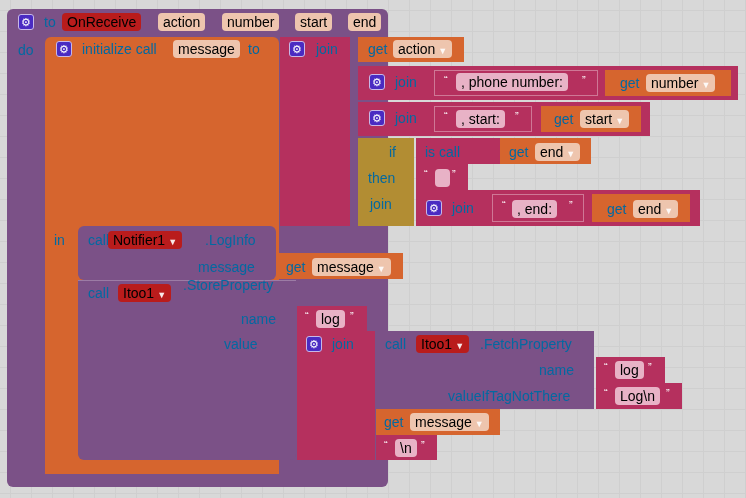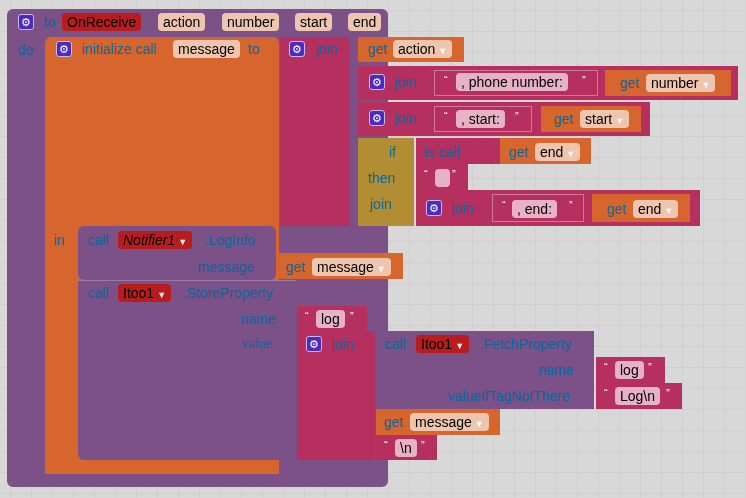--- a/index.html
+++ b/index.html
@@ -108,38 +108,38 @@
 <div class="blk crimson" style="left:492px;top:194px;width:92px;height:28px;border:1px solid rgba(255,255,255,0.35);"></div>
 <span class="q" style="left:502px;top:199px;">“</span>
 <span class="field f-crimson" style="left:512px;top:200px;">, end: </span>
 <span class="q" style="left:569px;top:199px;">”</span>
 <div class="blk orange" style="left:592px;top:194px;width:98px;height:28px;"></div>
 <span class="txt" style="left:607px;top:200px;">get</span>
 <span class="field f-orange" style="left:633px;top:200px;"><span>end</span><span class="dd">▼</span></span>
 
 <div class="blk purple outer" style="left:78px;top:226px;width:198px;height:54px;"></div>
 <span class="txt" style="left:88px;top:231px;">call</span>
-<span class="field f-purple" style="left:118px;top:231px;font-style:italic;"><span>Notifier1</span><span class="dd">▼</span></span>
+<span class="field f-purple" style="left:108px;top:231px;"><span>Notifier1</span><span class="dd">▼</span></span>
 <span class="txt" style="left:205px;top:231px;">.LogInfo</span>
 <span class="txt" style="left:198px;top:258px;">message</span>
 <div class="blk orange" style="left:279px;top:253px;width:124px;height:26px;"></div>
 <span class="txt" style="left:286px;top:258px;">get</span>
 <span class="field f-orange" style="left:312px;top:258px;"><span>message</span><span class="dd">▼</span></span>
 
 <div class="blk purple" style="left:78px;top:280px;width:218px;height:180px;border-radius:0 0 6px 6px;"></div>
 <div class="sep" style="left:78px;top:280px;width:218px;"></div>
 <span class="txt" style="left:88px;top:284px;">call</span>
 <span class="field f-purple" style="left:118px;top:284px;"><span>Itoo1</span><span class="dd">▼</span></span>
-<span class="txt" style="left:183px;top:284px;">.StoreProperty</span>
+<span class="txt" style="left:183px;top:276px;">.StoreProperty</span>
 <span class="txt" style="left:241px;top:310px;">name</span>
 <div class="blk crimson" style="left:297px;top:306px;width:70px;height:26px;"></div>
 <span class="q" style="left:305px;top:310px;">“</span>
 <span class="field f-crimson" style="left:316px;top:310px;">log</span>
 <span class="q" style="left:350px;top:310px;">”</span>
-<span class="txt" style="left:242px;top:335px;font-family:Liberation Serif, serif;">value</span>
+<span class="txt" style="left:224px;top:335px;">value</span>
 
 <div class="blk crimson" style="left:297px;top:331px;width:78px;height:129px;"></div>
 <div class="gear" style="left:306px;top:336px;">⚙</div>
 <span class="txt" style="left:332px;top:335px;">join</span>
 
 <div class="blk purple" style="left:376px;top:331px;width:218px;height:78px;"></div>
 <span class="txt" style="left:385px;top:335px;">call</span>
 <span class="field f-purple" style="left:416px;top:335px;"><span>Itoo1</span><span class="dd">▼</span></span>
 <span class="txt" style="left:480px;top:335px;">.FetchProperty</span>
 <span class="txt" style="left:539px;top:361px;">name</span>

